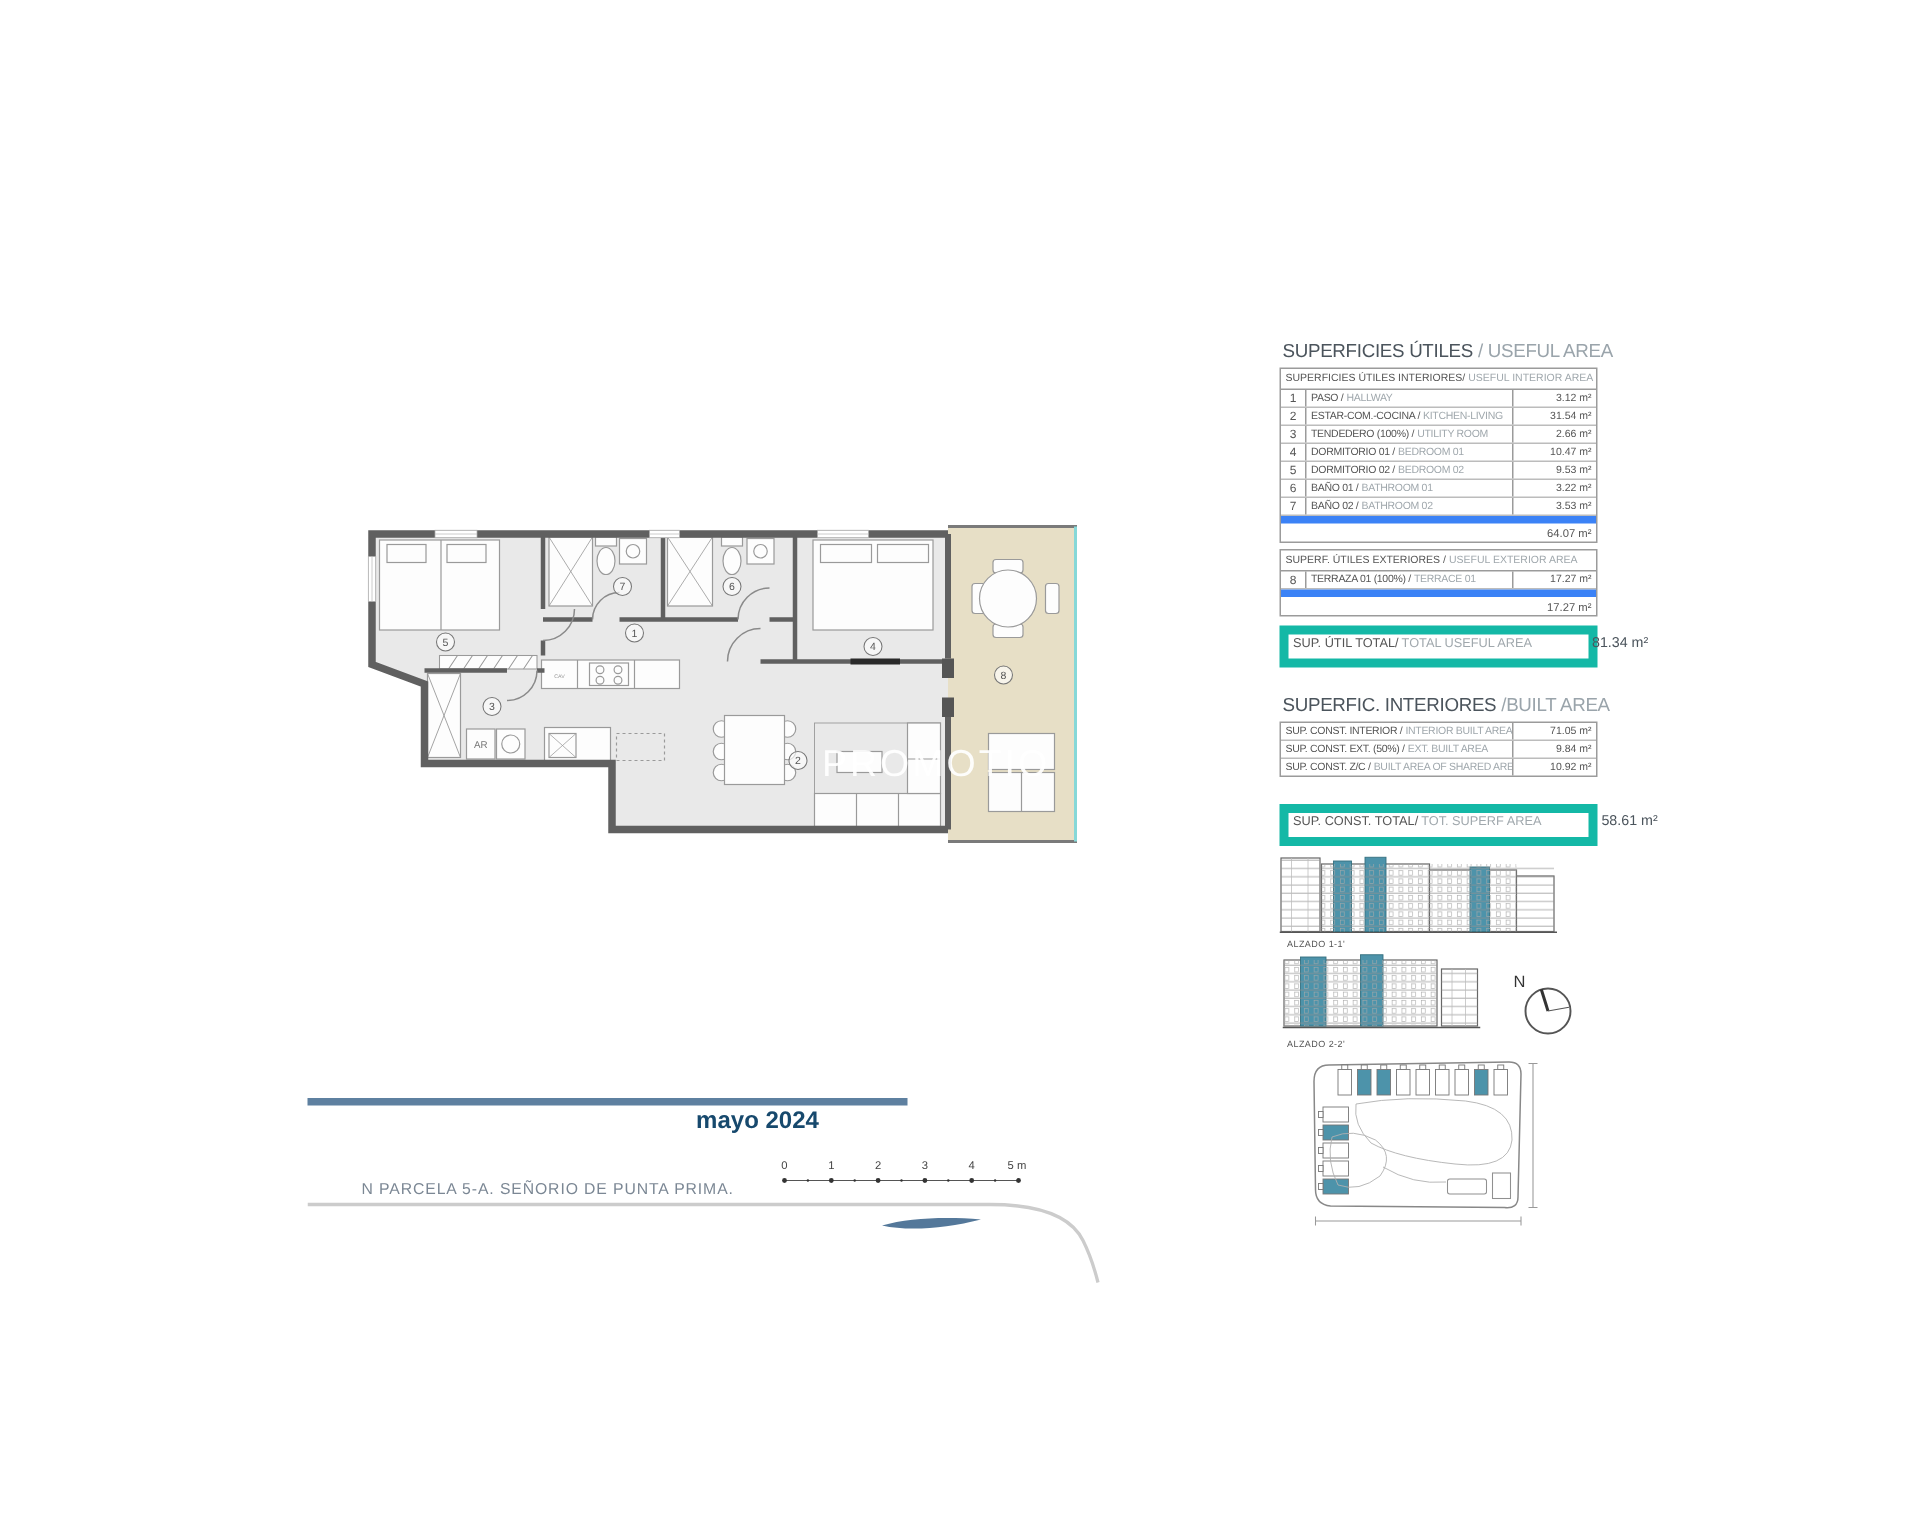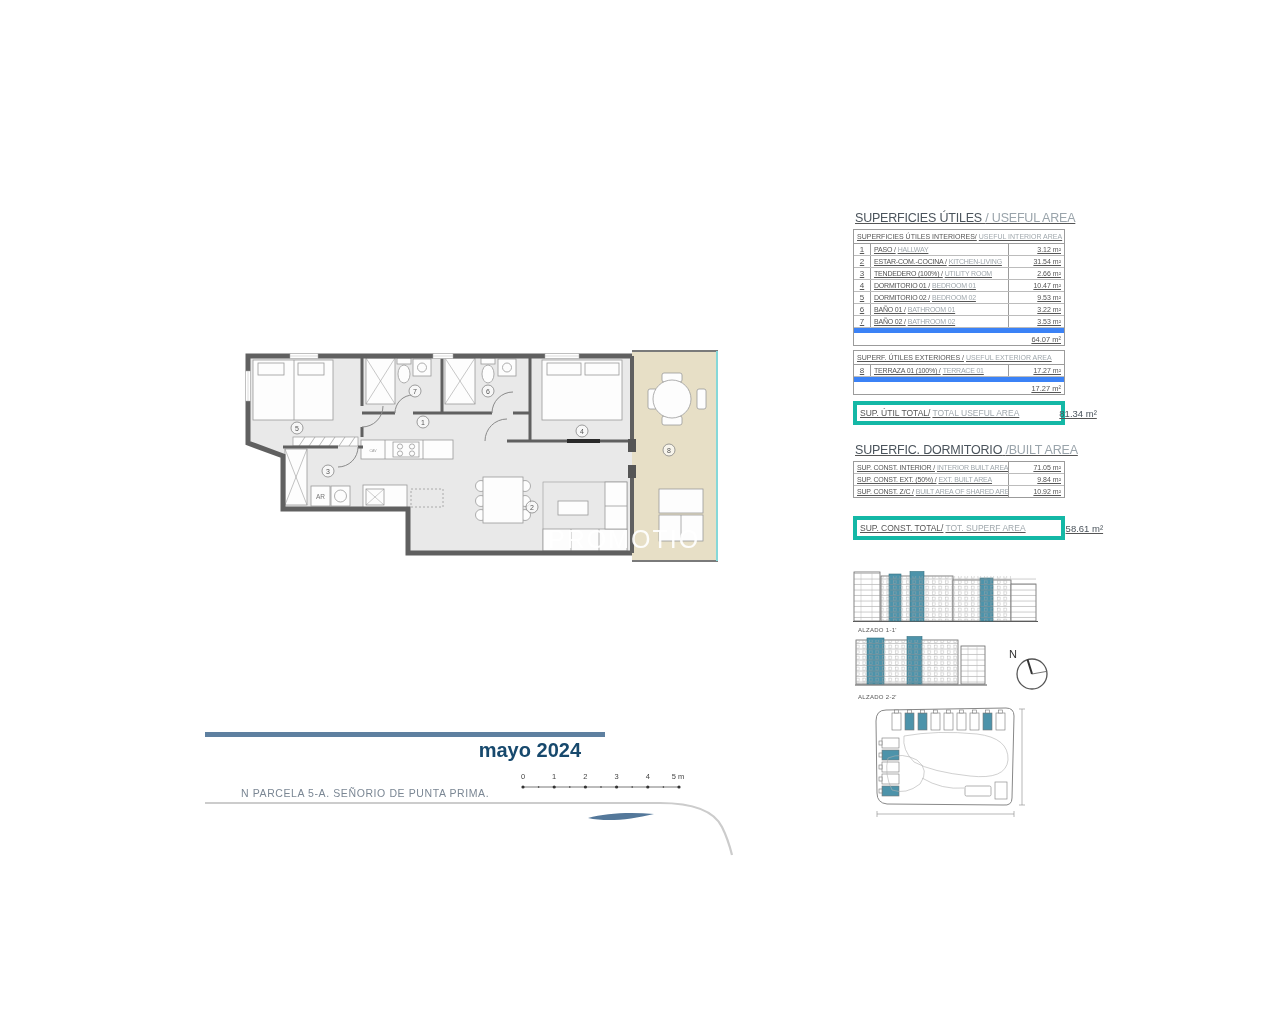--- a/index.html
+++ b/index.html
@@ -1,55 +1,55 @@
 <!DOCTYPE html>
 <html><head>
 <meta charset="utf-8">
 <style>
   html,body{margin:0;padding:0;background:#fff;}
   #page{position:relative;width:1280px;height:1024px;background:#fff;overflow:hidden;
         font-family:"Liberation Sans", sans-serif;color:#555;}
   .abs{position:absolute;}
 
   
-  #tables{left:853px;top:211px;width:212px;text-decoration:underline;}
+  #tables{left:853px;top:227px;width:212px;}
   .sec-title{font-size:12.5px;letter-spacing:-0.2px;color:#4b545c;margin:0 0 4px 2px;white-space:nowrap;}
   .sec-title .en{color:#9aa4ab;}
   .box{border:1px solid #9b9b9b;background:#fff;}
   .hdr-row{display:flex;align-items:center;height:13px;border-bottom:1px solid #9b9b9b;
            font-size:7px;padding:0 3px;white-space:nowrap;overflow:hidden;color:#555;}
   .hdr-row .en{color:#a0a8ad;margin-left:2px;}
   .t-row{display:flex;align-items:stretch;height:11px;border-bottom:1px solid #bcbcbc;
          font-size:7px;white-space:nowrap;}
   .t-row:last-child{border-bottom:none;}
   .t-num{flex:none;width:16px;display:flex;align-items:center;justify-content:center;
          border-right:1px solid #9b9b9b;font-size:8px;color:#555;}
   .t-name{flex:1;display:flex;align-items:center;padding:0 3px;overflow:hidden;letter-spacing:-0.2px;}
   .t-name .en{color:#a0a8ad;margin-left:2px;}
   .t-val{flex:none;width:52px;display:flex;align-items:center;justify-content:flex-end;
          padding-right:3px;border-left:1px solid #9b9b9b;color:#555;}
   .sub-row{display:flex;align-items:center;justify-content:flex-end;height:12px;
            font-size:7.5px;padding-right:3px;border-top:5px solid #3b82f6;color:#555;}
   .gap4{height:4px;} .gap18{height:18px;}
-  .total-box{border:4px solid #14b8a6;display:flex;align-items:center;height:16px;
+  .total-box{border:6px solid #14b8a6;display:flex;height:16px;
              font-size:8.5px;padding:0 3px;white-space:nowrap;margin-top:6px;}
   .total-box .en{color:#a0a8ad;margin-left:2px;}
   .total-box .tv{margin-left:auto;font-size:9.5px;color:#4b545c;padding-left:40px;}
 
   
   .alzado-label{font-size:6px;color:#555;letter-spacing:0.3px;white-space:nowrap;}
 
   
   #footer-bar{left:205px;top:732px;width:400px;height:5px;background:#5e80a0;}
-  #date{left:381px;top:739px;width:200px;text-align:right;font-size:20px;font-weight:bold;color:#17496d;}
+  #date{left:405px;top:739px;width:200px;text-align:center;font-size:16px;font-weight:bold;color:#17496d;}
   #parcel{left:205px;top:787px;font-size:10.5px;color:#7b8794;letter-spacing:0.6px;white-space:nowrap;padding-left:36px;}
 
   
   #watermark{left:548px;top:495px;font-size:25px;letter-spacing:2px;color:rgba(255,255,255,0.92);
-             z-index:5;white-space:nowrap;margin-top:30px;}
+             z-index:5;white-space:nowrap;}
 </style>
 </head>
 <body>
 
 <div id="page">
 
   <div class="abs" style="left:245px;top:343px;width:480px;height:230px;">
     <svg viewBox="0 0 480 230" width="480" height="230">
       <defs>
         <pattern id="fl" width="6" height="5.5" patternUnits="userSpaceOnUse">
@@ -299,21 +299,21 @@
 
     <div class="total-box">
       <span>SUP. ÚTIL TOTAL/</span>
       <span class="en">TOTAL USEFUL AREA</span>
       <span class="tv">81.34 m²</span>
     </div>
 
     <div class="gap18"></div>
 
     <div class="sec-title">
-      <span>SUPERFIC. DORMITORIO</span>
+      <span>SUPERFIC. INTERIORES</span>
       <span class="en">/BUILT AREA</span>
     </div>
 
     <div class="box">
       <div class="t-row">
         <span class="t-name">
             <span>SUP. CONST. INTERIOR /</span>
             <span class="en">INTERIOR BUILT AREA</span>
           </span>
         <span class="t-val">71.05 m²</span>

